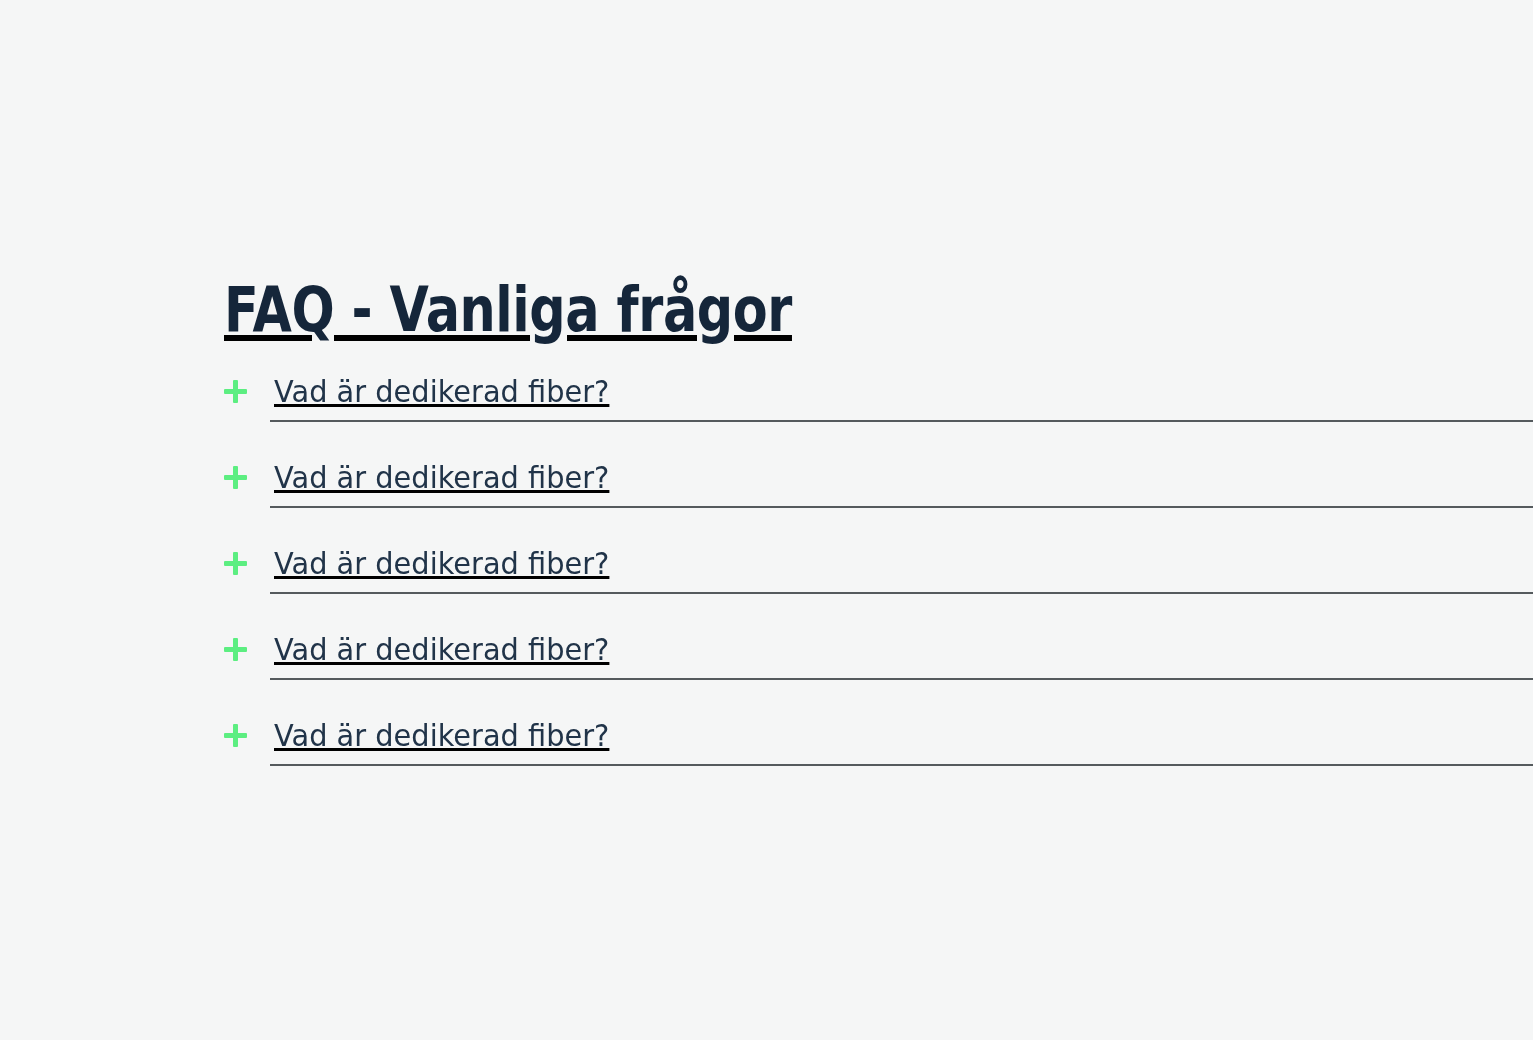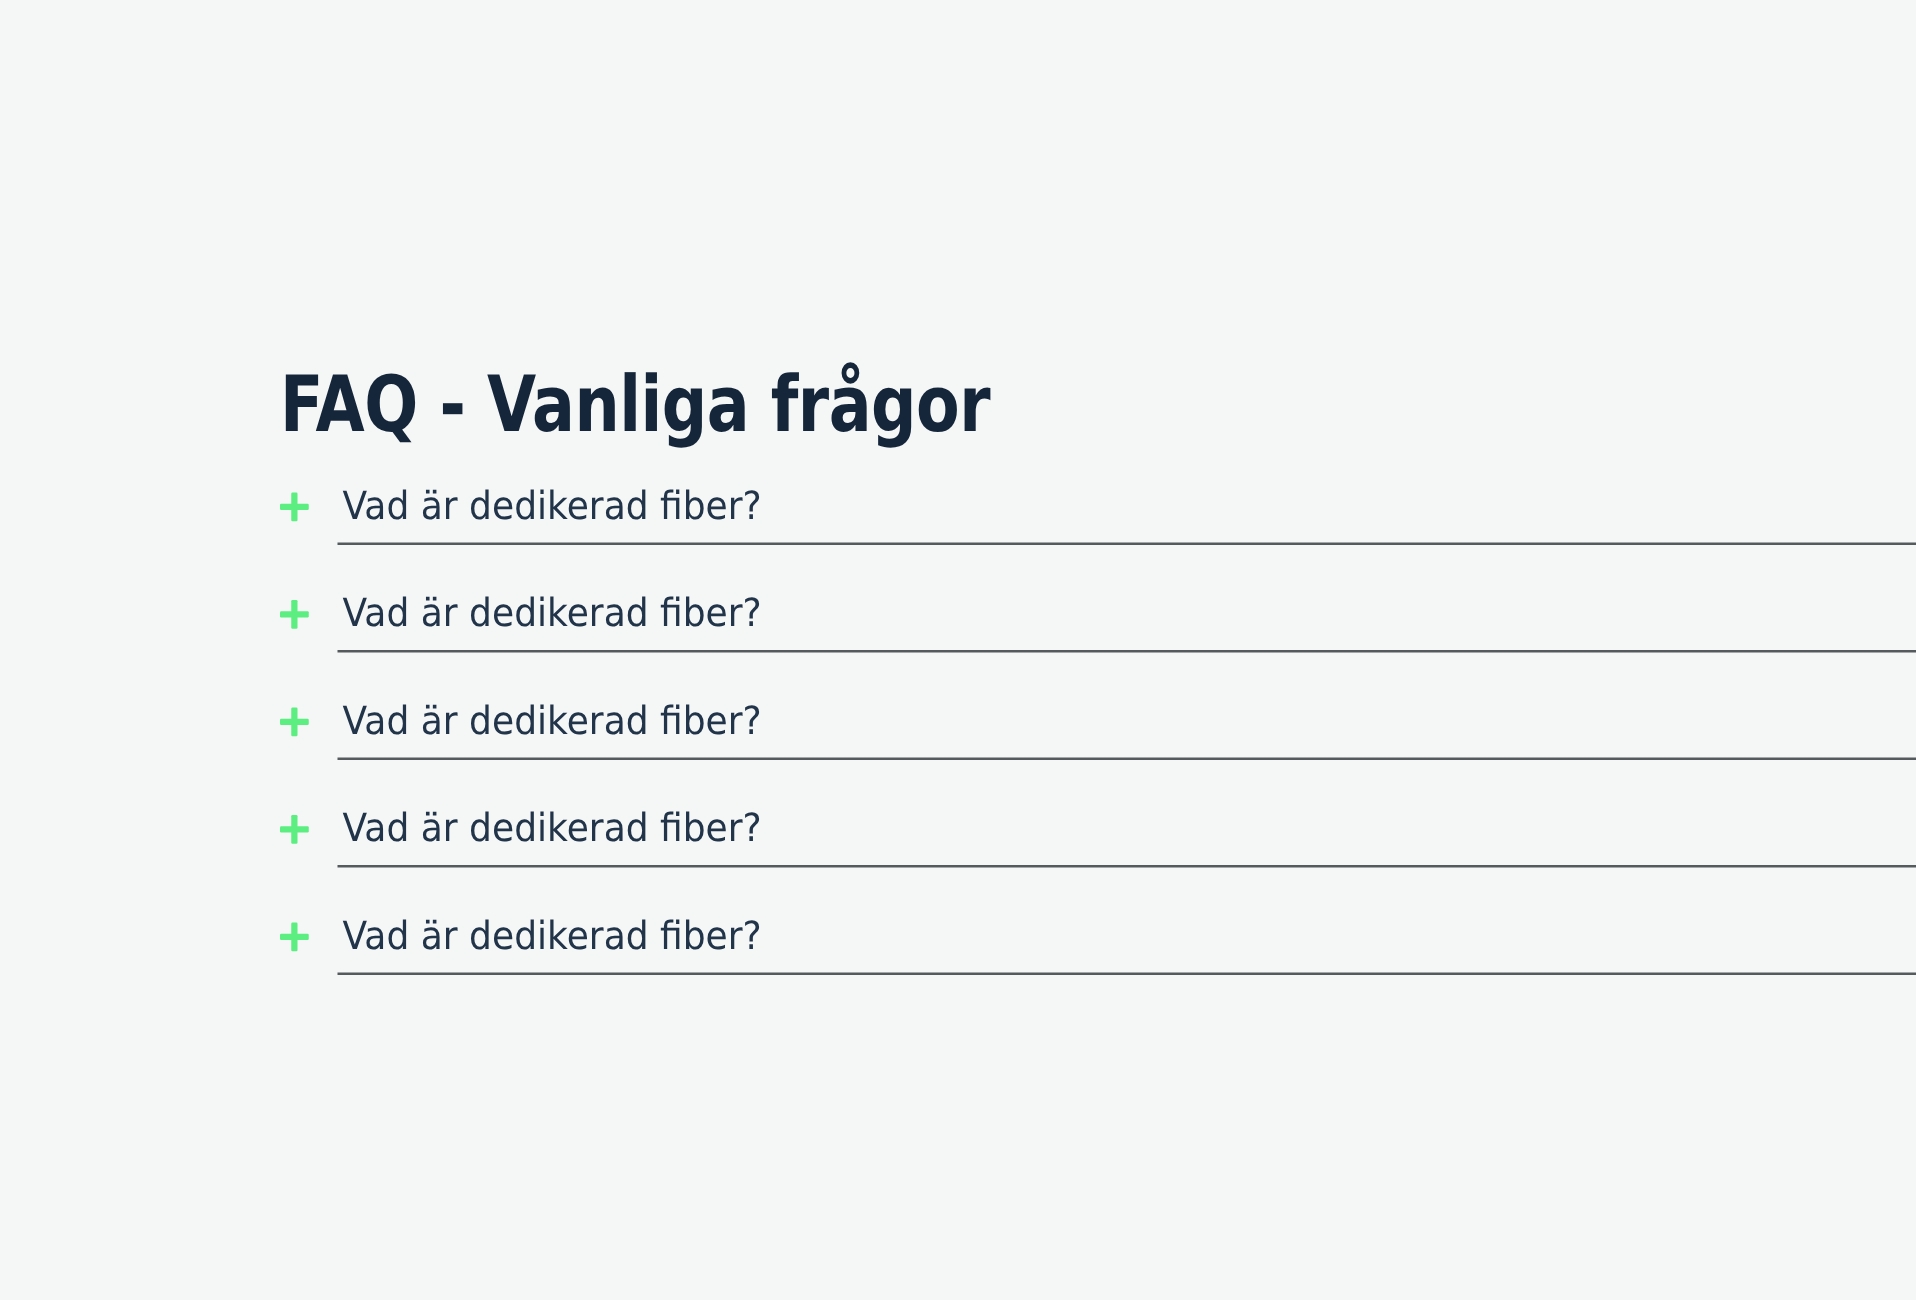--- a/index.html
+++ b/index.html
@@ -17,22 +17,23 @@
   .page {
     position: relative;
     width: 1533px;
     height: 1040px;
     background: #f5f6f6;
   }
 
   .faq-section {
     position: absolute;
     left: 224px;
-    top: 290px;
+    top: 276px;
     right: 0;
+    text-decoration: underline;
   }
 
   .faq-title {
     font-family: "DejaVu Sans", sans-serif;
     font-size: 62px;
     line-height: 68px;
     font-weight: bold;
     color: #15263a;
     letter-spacing: -0.5px;
     transform: scaleX(0.82);

